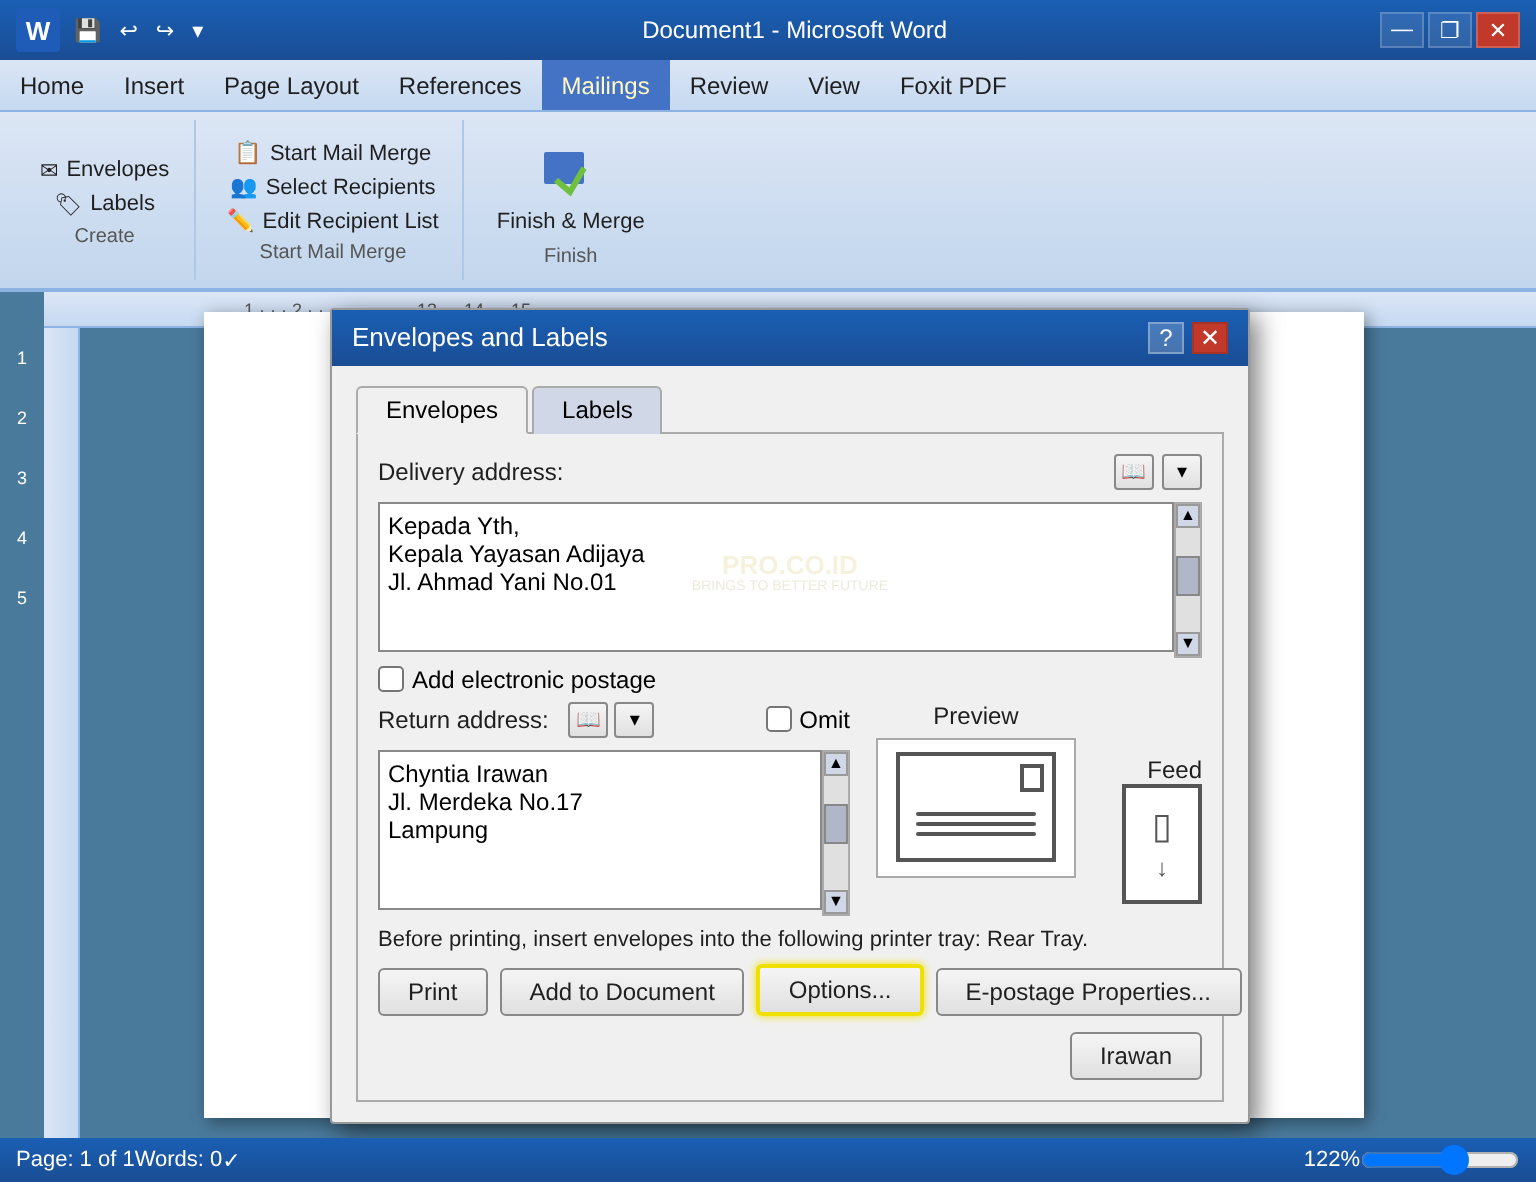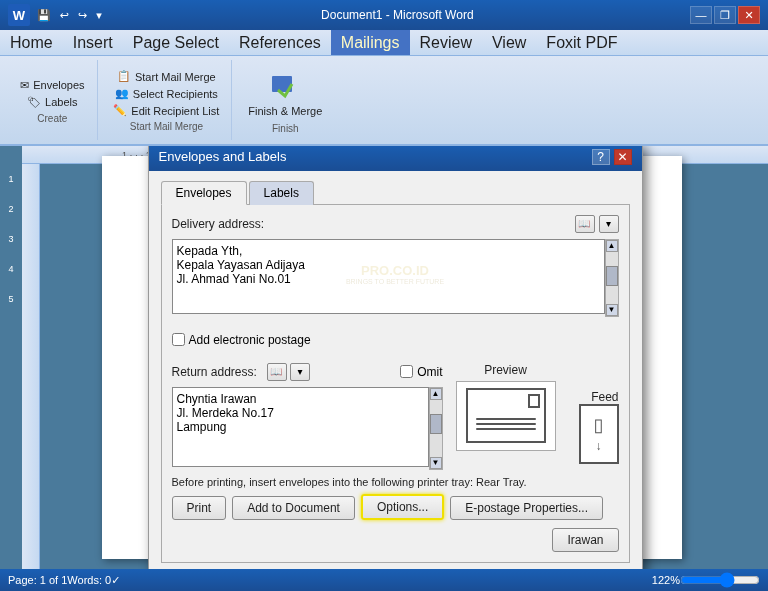--- a/index.html
+++ b/index.html
@@ -33,21 +33,21 @@
     
     .ribbon {
       background: linear-gradient(to bottom, #dce6f5, #c5d9f1);
       height: 26px;
       display: flex;
       align-items: center;
       border-bottom: 1px solid #8db3e2;
     }
     .ribbon-tab {
       padding: 4px 10px;
-      font-size: 16px;
+      font-size: 12px;
       cursor: pointer;
       color: #1f1f1f;
       height: 100%;
       display: flex;
       align-items: center;
     }
     .ribbon-tab.active {
       background: #4472c4;
       color: #fef9c3;
     }
@@ -141,21 +141,21 @@
     
     .dialog-overlay {
       position: absolute;
       top: 0; left: 0; right: 0; bottom: 0;
       display: flex; align-items: center; justify-content: center;
     }
     .dialog {
       background: #f0f0f0;
       border: 1px solid #999;
       box-shadow: 4px 4px 12px rgba(0,0,0,0.5);
-      width: 495px;
+      width: 460px;
       padding: 0;
       border-radius: 2px;
     }
     .dialog-titlebar {
       background: linear-gradient(to bottom, #1a5fb4, #1a4d94);
       color: white;
       padding: 6px 10px;
       display: flex;
       align-items: center;
       justify-content: space-between;
@@ -196,21 +196,21 @@
     .form-textarea {
       width: 100%;
       border: 1px solid #888;
       background: white;
       padding: 4px;
       font-size: 12px;
       font-family: Liberation Sans, sans-serif;
       resize: none;
       outline: none;
     }
-    .checkbox-row { display: flex; align-items: center; gap: 4px; font-size: 12px; margin: 16px 0; }
+    .checkbox-row { display: flex; align-items: center; gap: 4px; font-size: 12px; margin: 4px 0; }
 
     .section-row { display: flex; gap: 8px; margin-top: 4px; }
     .section-col { flex: 1; }
 
     
     .preview-box {
       width: 100px; height: 70px;
       border: 1px solid #aaa;
       background: white;
       display: flex; align-items: center; justify-content: center;
@@ -307,21 +307,21 @@
   <div class="title-bar-controls">
     <div class="title-bar-btn">—</div>
     <div class="title-bar-btn">❐</div>
     <div class="title-bar-btn close">✕</div>
   </div>
 </div>
 
 <div class="ribbon">
   <div class="ribbon-tab">Home</div>
   <div class="ribbon-tab">Insert</div>
-  <div class="ribbon-tab">Page Select</div>
+  <div class="ribbon-tab">Page Layout</div>
   <div class="ribbon-tab">References</div>
   <div class="ribbon-tab active">Mailings</div>
   <div class="ribbon-tab">Review</div>
   <div class="ribbon-tab">View</div>
   <div class="ribbon-tab">Foxit PDF</div>
 </div>
 
 <div class="ribbon-content">
   <div class="ribbon-group">
     <div class="ribbon-btn-small">

